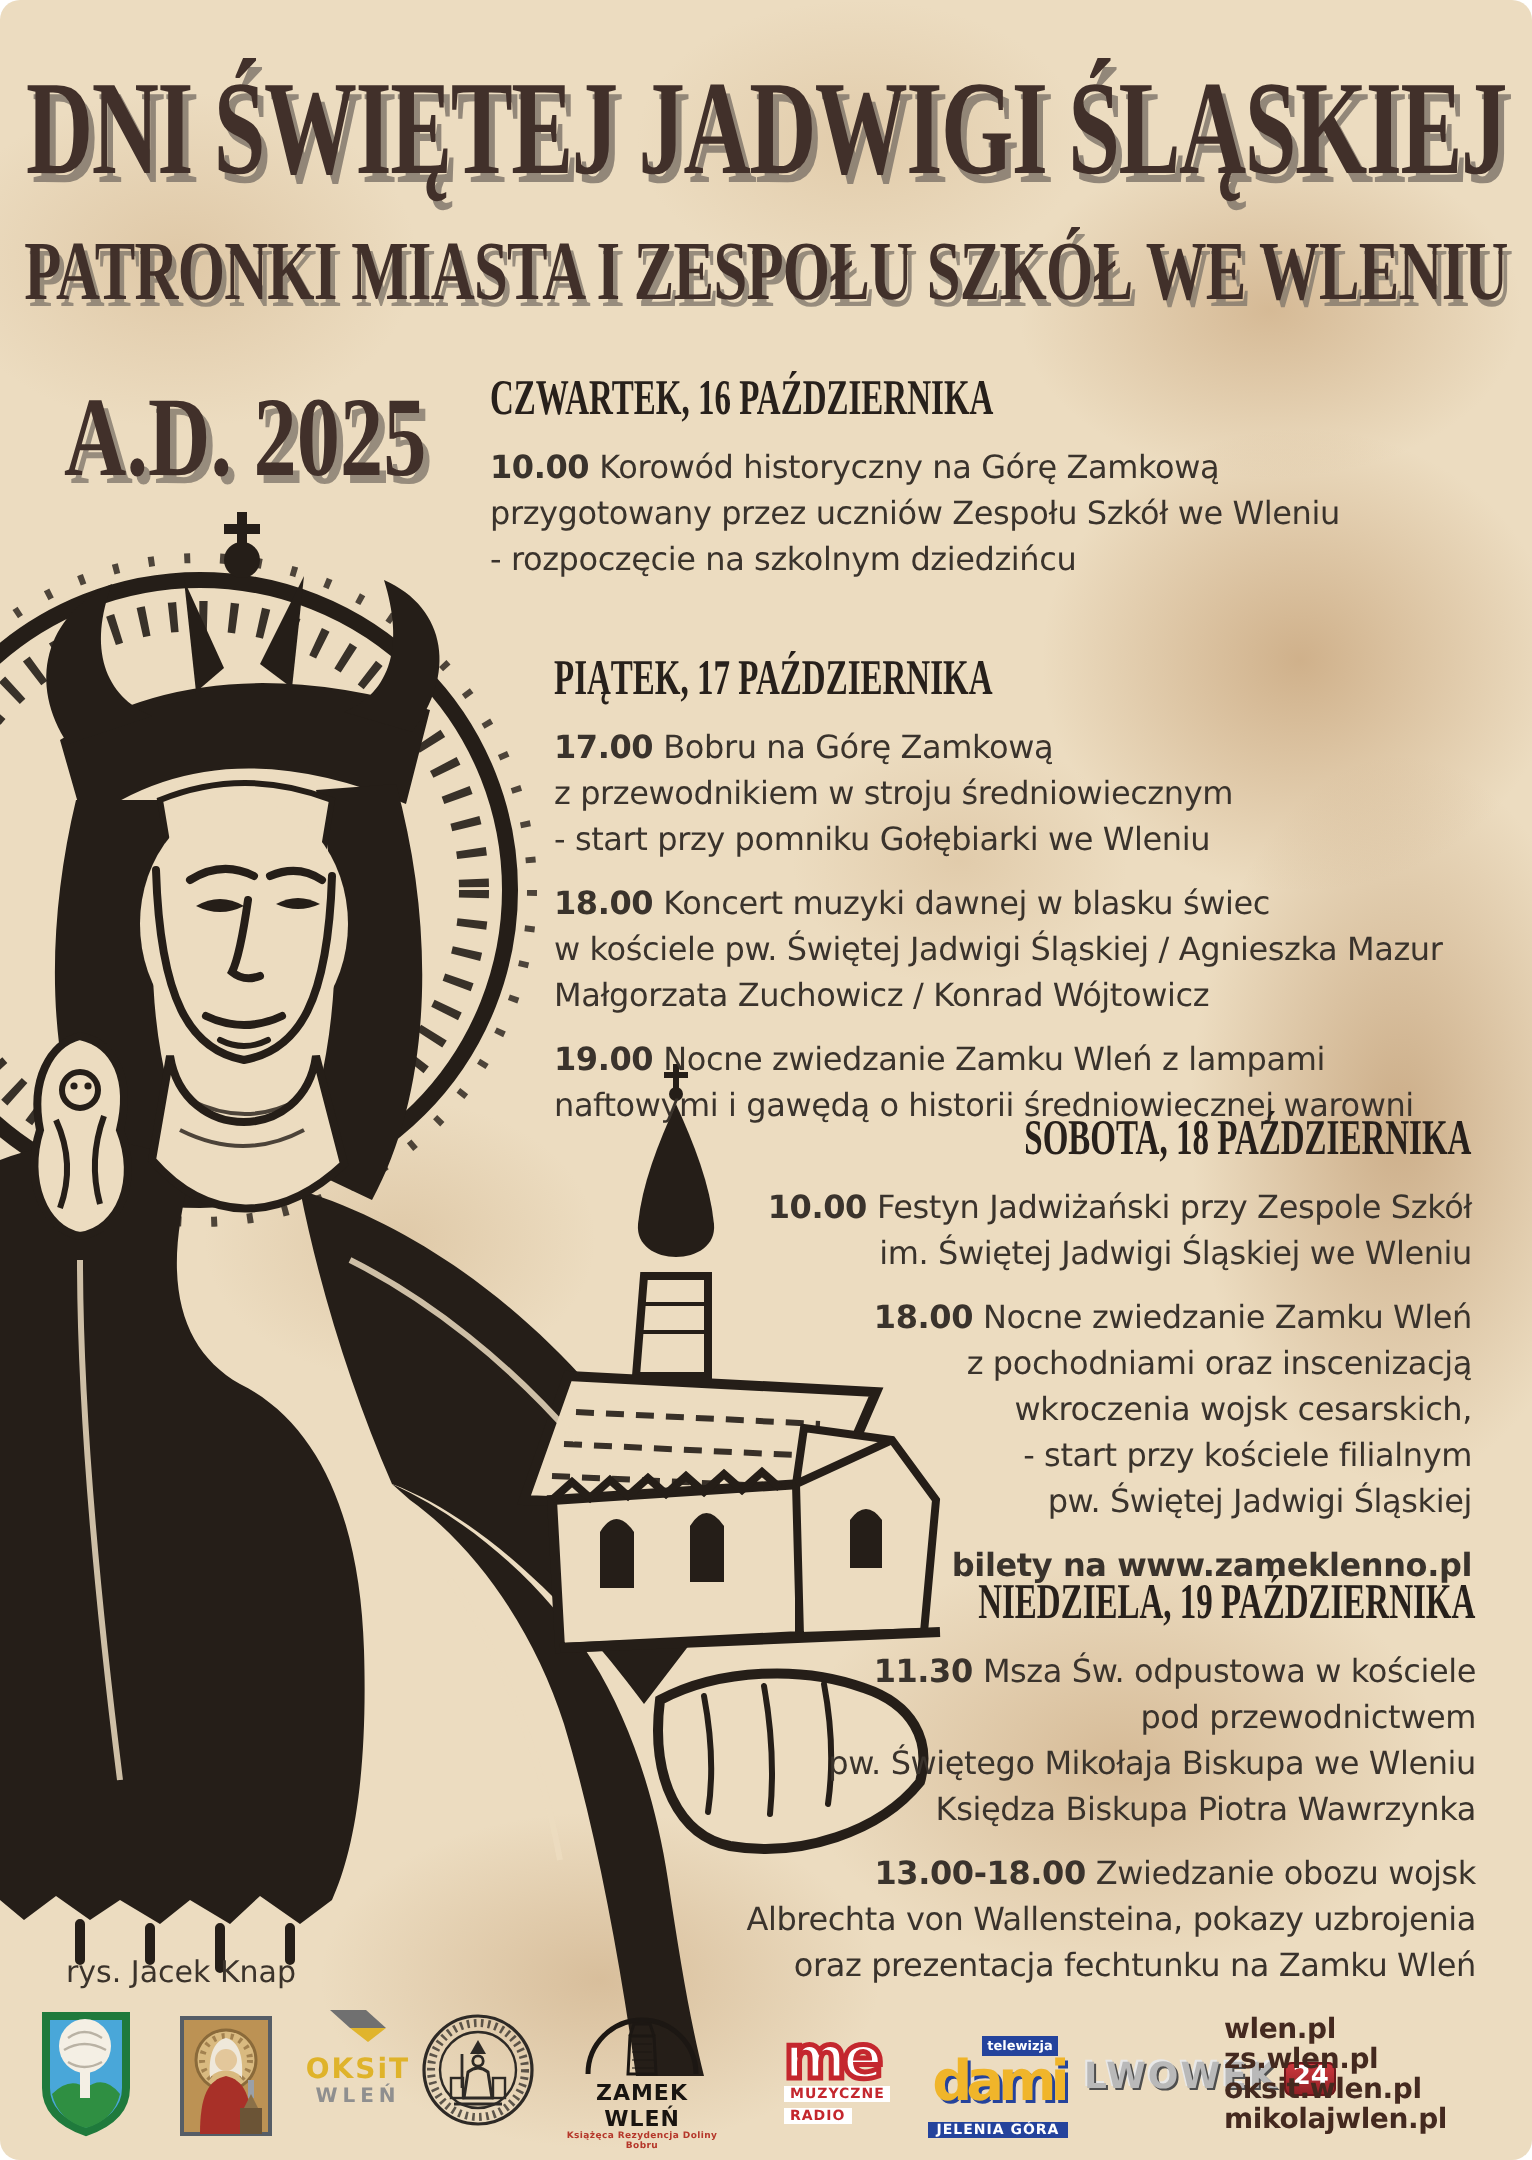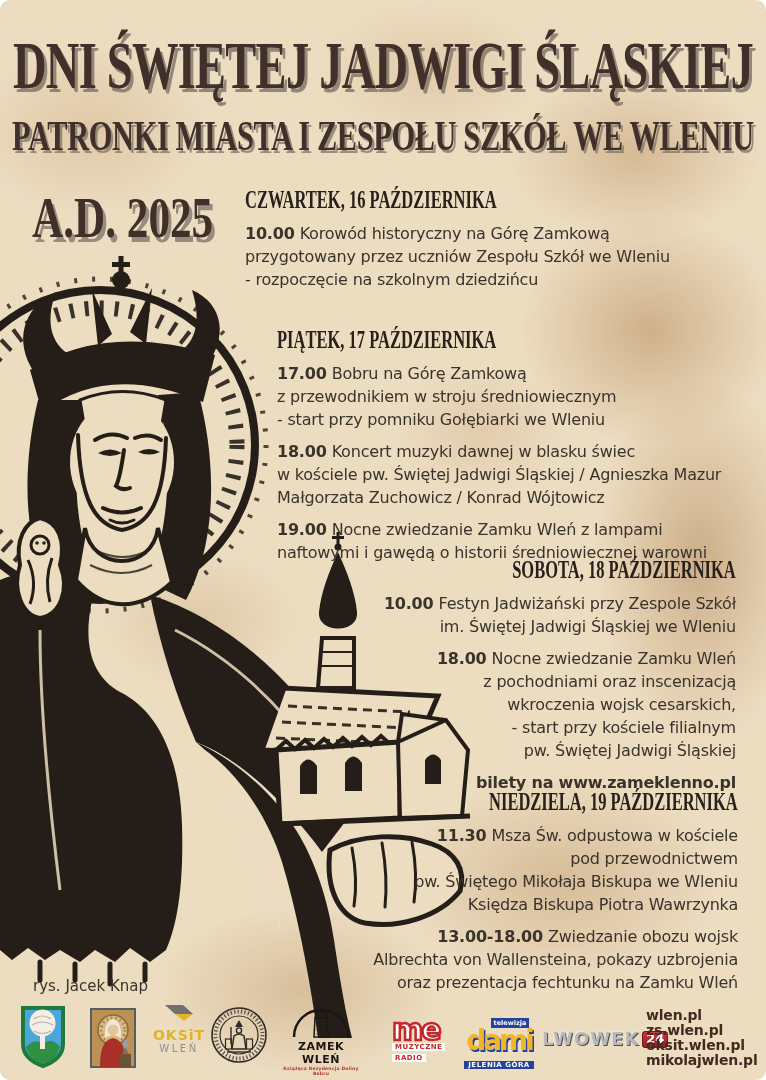--- a/index.html
+++ b/index.html
@@ -44,21 +44,21 @@
   .line{font-size:16px;line-height:23px;height:23px;letter-spacing:-.2px;color:#3a332c;}
   .line .t{font-weight:700;margin-right:5px;}
   .strong{font-weight:700;}
   .event{margin:0 0 9px 0;}
   .credit{position:absolute;left:33px;top:977px;font-size:15px;color:#3b332b;}
   .figure-svg{position:absolute;left:0;top:250px;}
   
   .logo{position:absolute;}
   .oksit{left:146px;top:1002px;width:66px;text-align:center;}
   .oksit-t1{font-size:14px;font-weight:700;color:#dfb32a;letter-spacing:1px;margin-top:1px;}
-  .oksit-t2{font-size:10px;font-weight:400;color:#8f8f8f;letter-spacing:2.5px;}
+  .oksit-t2{font-size:10px;font-weight:700;color:#8f8f8f;letter-spacing:2.5px;}
   .zamek{left:278px;top:1004px;width:86px;text-align:center;}
   .zamek-t1{font-size:11px;font-weight:700;color:#191511;letter-spacing:.5px;margin-top:-2px;}
   .zamek-t2{font-size:4.5px;font-weight:700;color:#b5372a;letter-spacing:.2px;}
   .radio{left:392px;top:1016px;width:68px;}
   .radio-mark{
     font-size:30px;font-weight:700;line-height:28px;color:#fff;
     -webkit-text-stroke:2.5px #c4272e;letter-spacing:-2px;
   }
   .radio-t1,.radio-t2{
     display:inline-block;background:#fff;color:#c4272e;font-weight:700;font-size:7px;
@@ -72,21 +72,21 @@
   .lwowek{left:542px;top:1028px;white-space:nowrap;}
   .lw-name{
     font-size:18px;font-weight:700;letter-spacing:1px;color:#b9b9b9;
     text-shadow:1px 1px 0 #4e4e4e,-1px -1px 0 #e8e8e8;
   }
   .lw-badge{
     display:inline-block;background:linear-gradient(#d0393f,#8f1f24);color:#fff;font-size:13px;
     font-weight:700;padding:0 4px 2px 4px;border-radius:4px;margin-left:3px;vertical-align:2px;
     box-shadow:inset 0 0 0 1px #6d171b;
   }
-  .websites{position:absolute;left:646px;top:1008px;}
+  .websites{position:absolute;left:612px;top:1008px;}
   .site{font-size:14px;font-weight:700;color:#44291f;line-height:15px;letter-spacing:-.2px;}
 </style>
 </head>
 <body>
 
 <div id="poster">
 
   <svg class="figure-svg" width="520" height="790" viewBox="0 0 520 790" aria-hidden="true">
     <g fill="none" stroke="#251e18">
 

